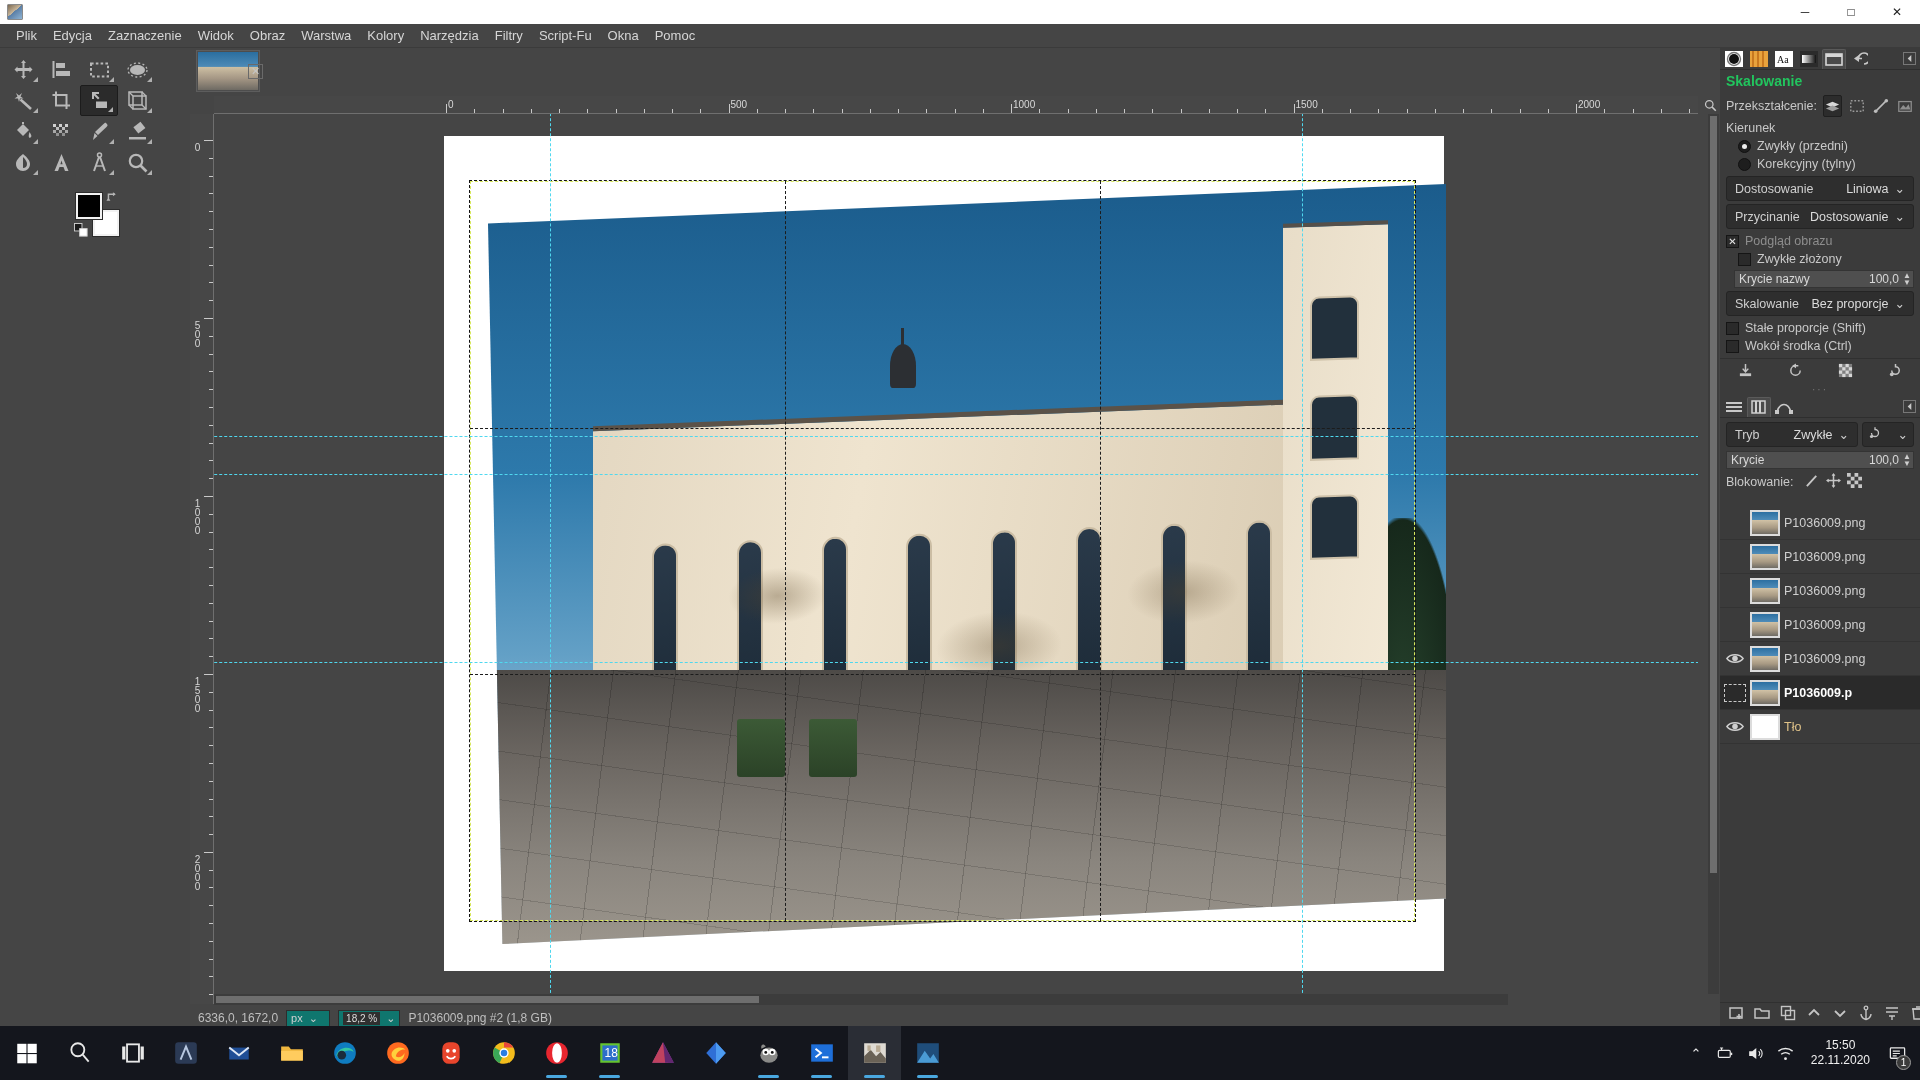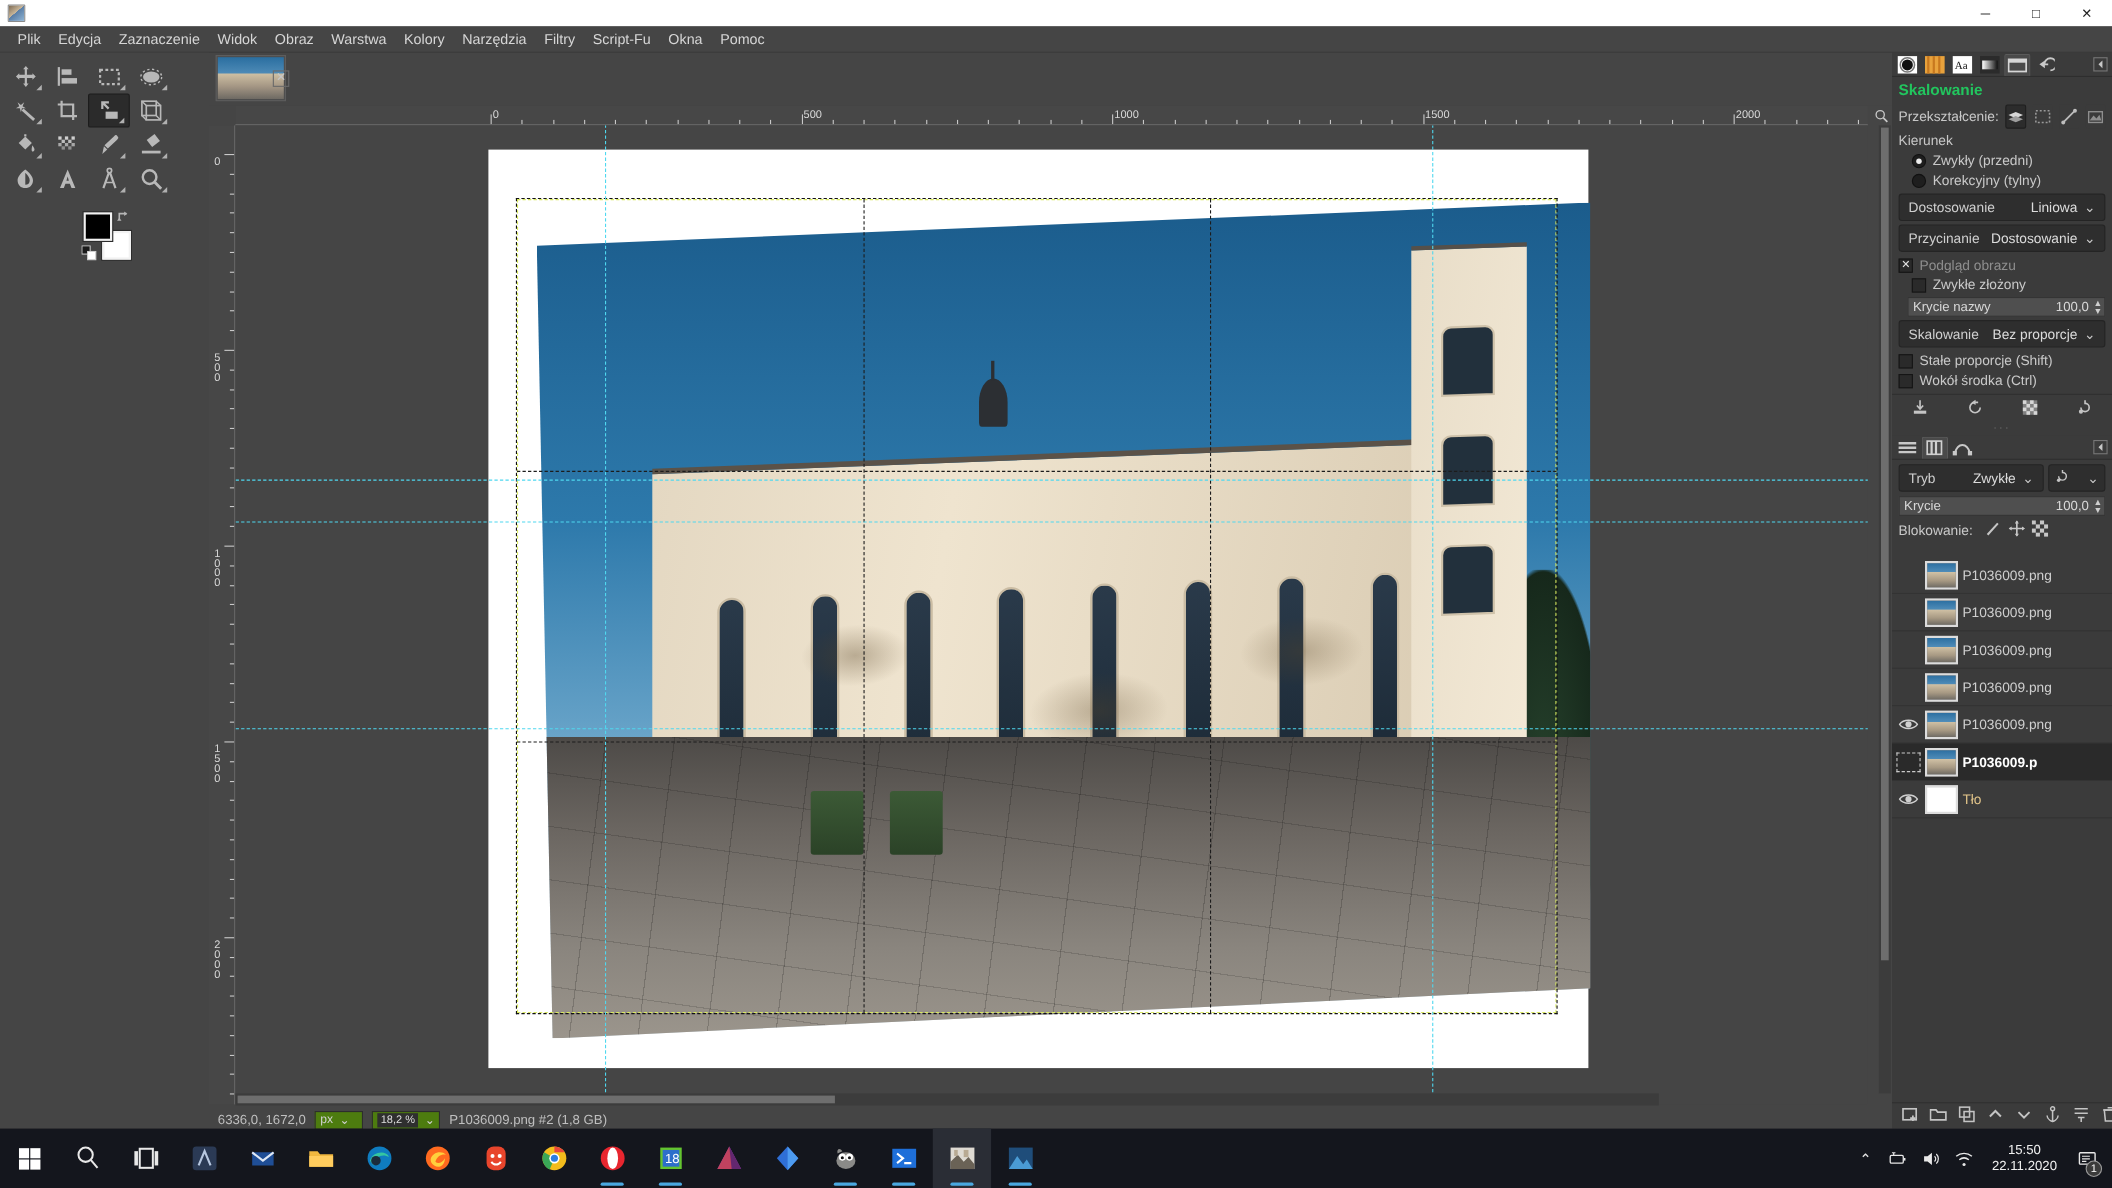--- a/index.html
+++ b/index.html
@@ -201,21 +201,21 @@
   .thirds-h { position:absolute; height:0; border-top:1px dashed #1c1c1c; }
   .thirds-v { position:absolute; width:0; border-left:1px dashed #1c1c1c; }
 
   
   .statusbar {
     position:absolute; left:190px; top:1007px; width:1530px; height:22px;
     background:#454545; display:flex; align-items:center; padding-left:8px; gap:8px;
     font-size:12px; color:#bfbfbf;
   }
   .sb-combo {
-    height:17px; min-width:44px; background:#4d7c0f; border:1px solid #2d2d2d;
+    height:17px; min-width:44px; background:#0f766e; border:1px solid #2d2d2d;
     display:flex; align-items:center; padding:0 4px; gap:6px; font-size:11px; color:#d0d0d0;
   }
   .sb-zoomval { background:#2f2f2f; padding:1px 3px; font-size:10px; color:#ddd; }
   .hscroll {
     position:absolute; left:214px; top:994px; width:1294px; height:11px;
     background:#3c3c3c;
   }
   .hscroll i { position:absolute; left:2px; top:2px; width:42%; height:7px; background:#6e6e6e; }
   .vscroll {
     position:absolute; left:1708px; top:114px; width:11px; height:880px; background:#3c3c3c;

